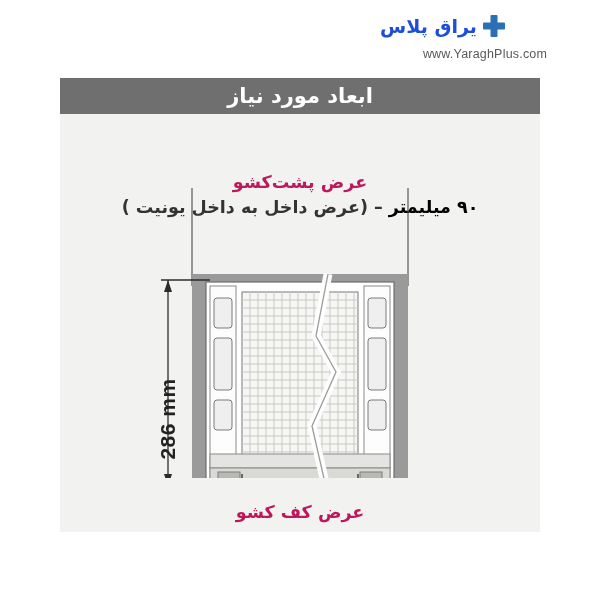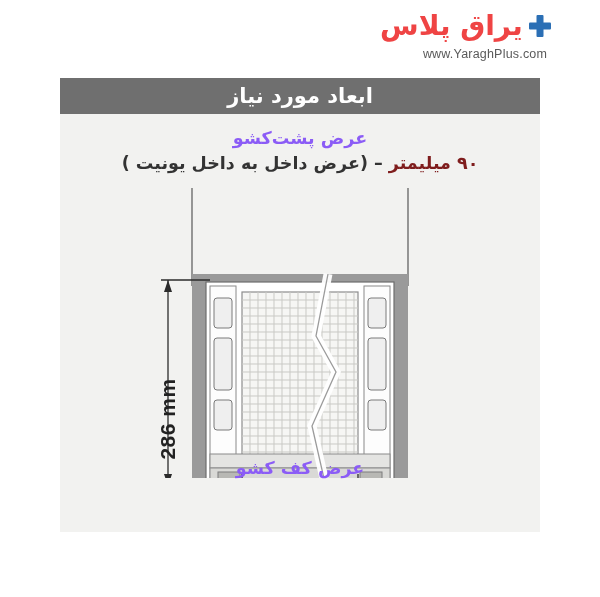--- a/index.html
+++ b/index.html
@@ -28,23 +28,23 @@
   .brand-logo-row {
     display: flex;
     flex-direction: row-reverse;
     align-items: center;
     justify-content: flex-start;
     gap: 4px;
     height: 40px;
   }
   .brand-wordmark {
     font-family: "DejaVu Sans", sans-serif;
-    font-size: 28px;
-    font-weight: bold;
-    color: #ef4444;
+    font-size: 19px;
+    font-weight: bold;
+    color: #1d4ed8;
     letter-spacing: 0px;
     line-height: 1;
     white-space: nowrap;
     direction: rtl;
   }
   .brand-plus {
     position: relative;
     width: 26px;
     height: 26px;
     flex: 0 0 auto;
@@ -113,29 +113,30 @@
   .caption {
     position: absolute;
     width: 100%;
     text-align: center;
     direction: rtl;
     line-height: 1.45;
   }
   .caption .line1 {
     font-size: 17.5px;
     font-weight: bold;
-    color: #8b5cf6;
+    color: #be185d;
+    margin-top: 44px;
   }
   .caption .line2 {
     font-size: 17.5px;
     font-weight: bold;
     color: #333333;
   }
   .caption .hl {
-    color: #7f1d1d;
+    color: #000000;
   }
   .caption-top { top: 48px; }
   .caption-bottom { top: 378px; }
 
   
   .drawing {
     position: absolute;
     left: 0;
     top: 110px;
     width: 480px;

